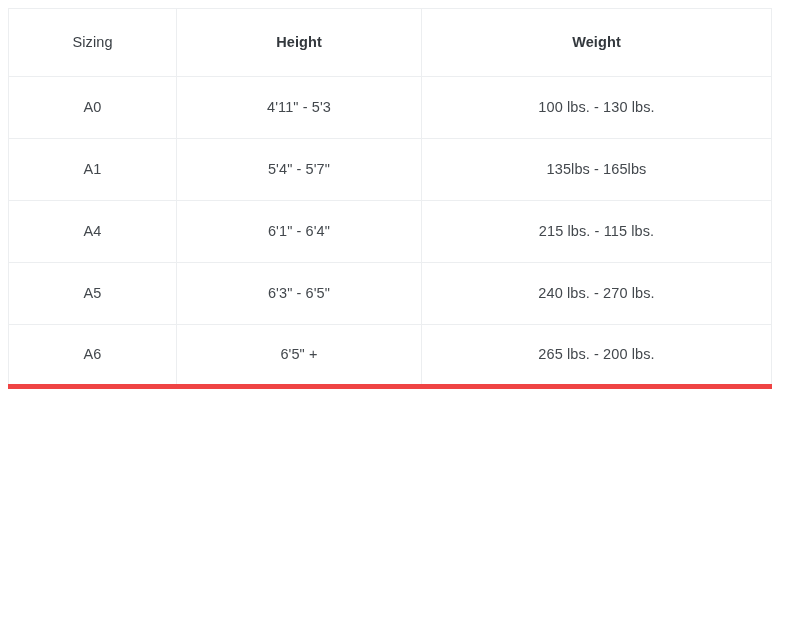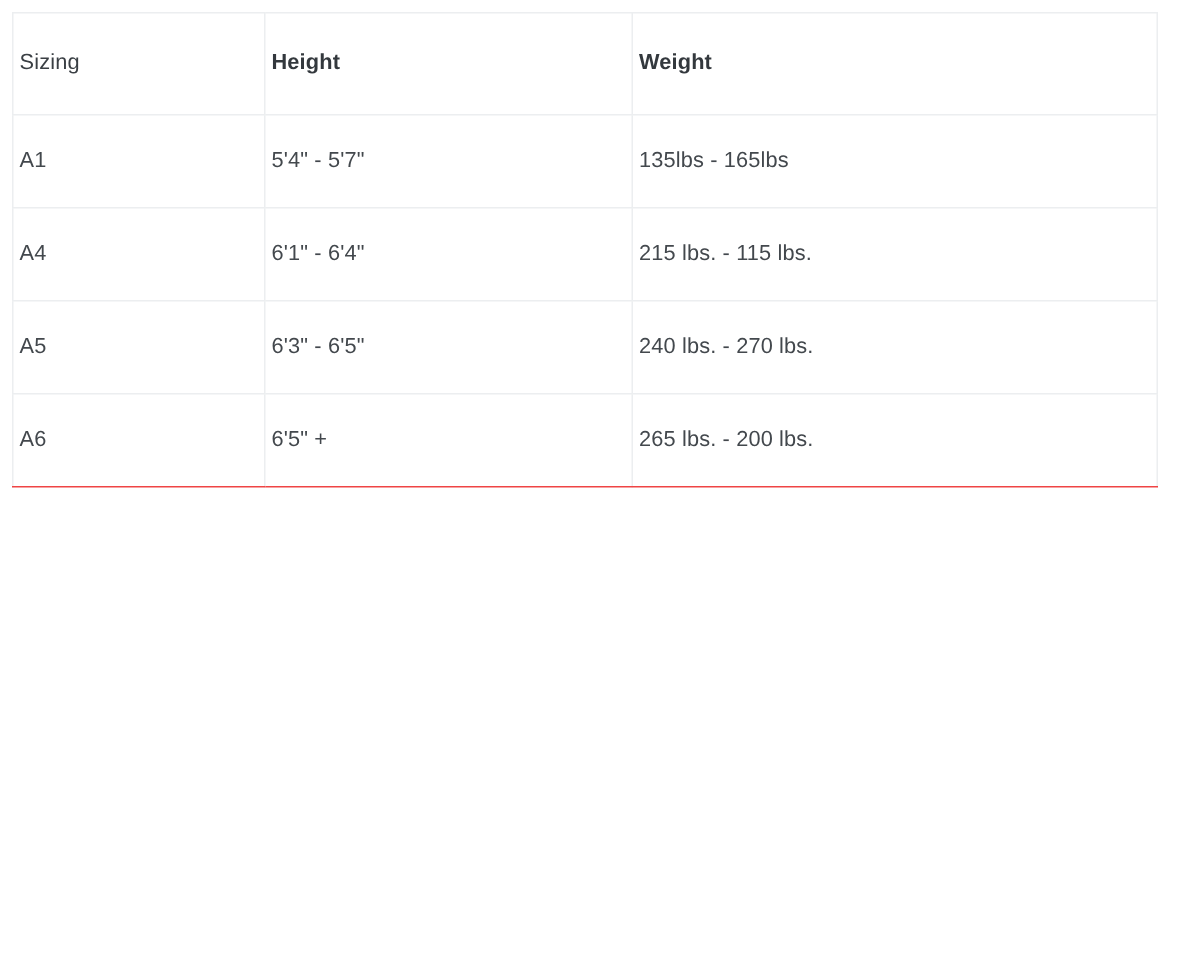--- a/index.html
+++ b/index.html
@@ -37,21 +37,21 @@
   .sizing-table col.col-sizing { width: 168px; }
   .sizing-table col.col-height { width: 245px; }
   .sizing-table col.col-weight { width: 350px; }
 
   .sizing-table th,
   .sizing-table td {
     border: 1px solid #eceef0;
     padding: 0 4px;
     height: 62px;
     vertical-align: middle;
-    text-align: left;
+    text-align: center;
     font-size: 14.5px;
     line-height: 1.45;
     color: #3e4247;
     letter-spacing: 0.1px;
     white-space: nowrap;
     overflow: hidden;
   }
 
   .sizing-table thead th {
     height: 68px;
@@ -64,21 +64,21 @@
     color: #33383d;
     margin-top: 32px;
   }
 
   .sizing-table tbody td {
     font-weight: 400;
     color: #43484d;
   }
 
   .sizing-table tbody tr:last-child td {
-    border-bottom: 1px solid #ef4444;
+    border-bottom: 5px solid #ef4444;
   }
 </style>
 </head>
 <body>
 
 <div class="page">
 
   <table class="sizing-table">
     <colgroup>
       <col class="col-sizing">
@@ -87,20 +87,25 @@
     </colgroup>
     <thead>
       <tr>
         <th>Sizing</th>
         <th class="bold-head">Height</th>
         <th class="bold-head">Weight</th>
       </tr>
     </thead>
     <tbody>
 
+      <tr>
+        <td>A0</td>
+        <td>4'11" - 5'3</td>
+        <td>100 lbs. - 130 lbs.</td>
+      </tr>
 
       <tr>
         <td>A1</td>
         <td>5'4" - 5'7"</td>
         <td>135lbs - 165lbs</td>
       </tr>
 
 
 
 

